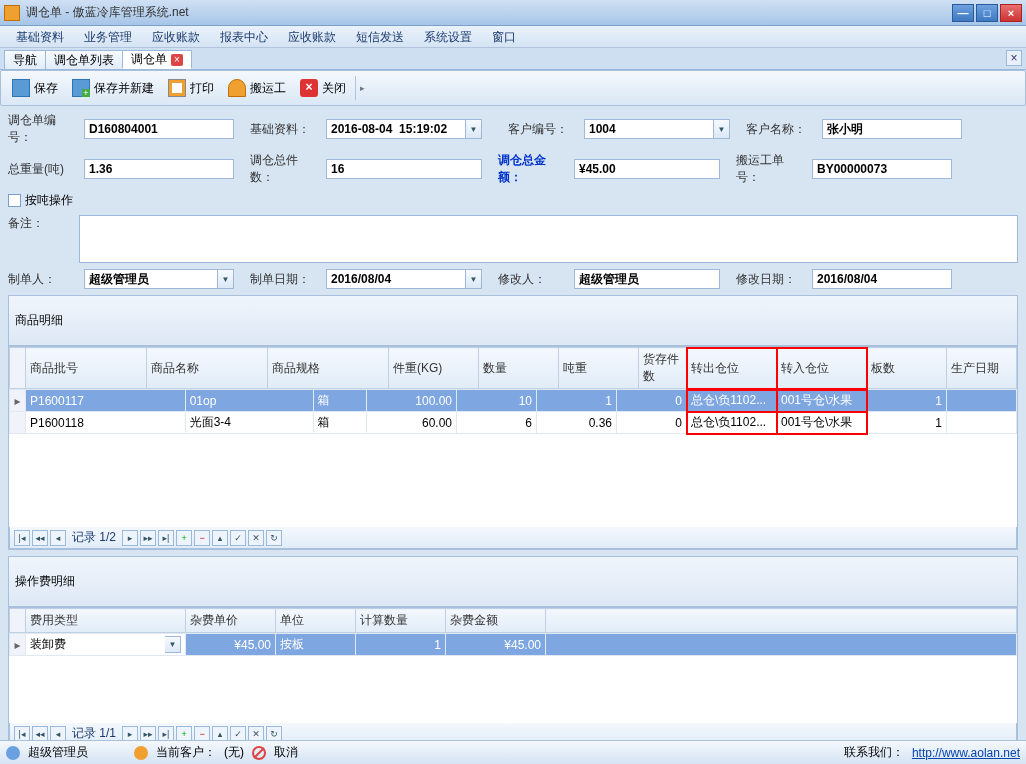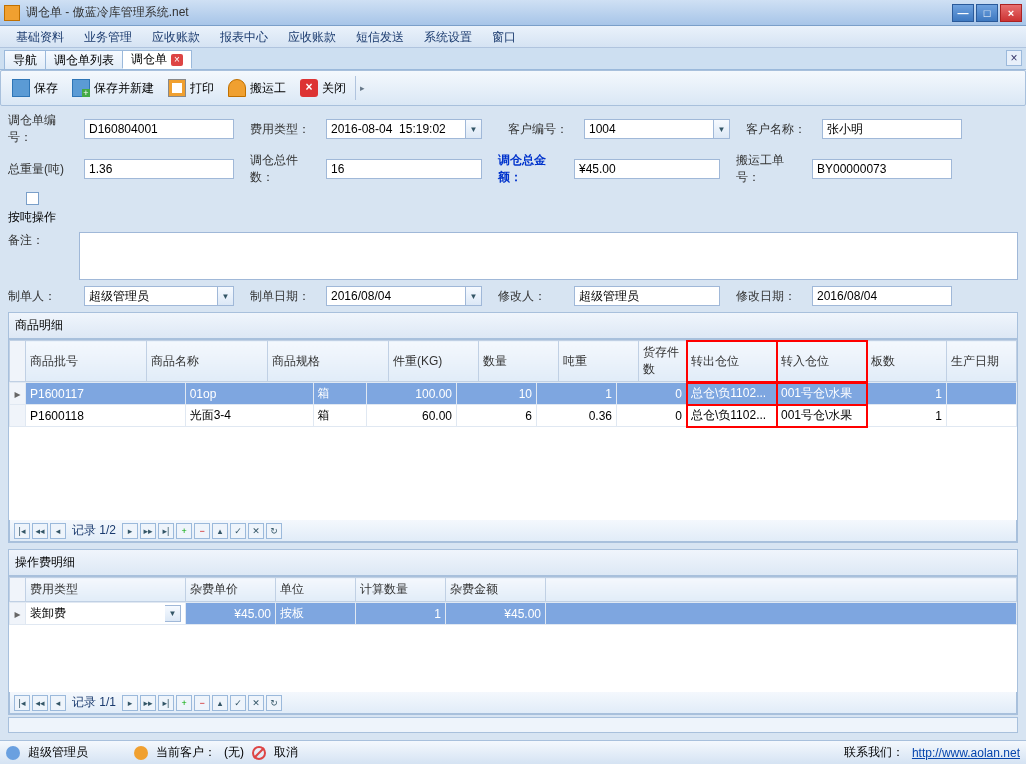--- a/index.html
+++ b/index.html
@@ -33,32 +33,32 @@
 .ico-print { background: #fff; border: 1px solid #888; box-shadow: inset 0 0 0 3px #f0a030; }
 .ico-worker { background: #f0a030; border-radius: 50% 50% 0 0; border: 1px solid #c07000; }
 .ico-close { background: #d33; color: #fff; text-align: center; line-height: 16px; font-weight: bold; border-radius: 3px; }
 .toolbar .sep { width: 1px; height: 24px; background: #b0c4de; margin: 0 2px; }
 .toolbar .chev { width: 8px; font-size: 9px; color: #678; margin-left: 2px; }
 
 
 .content { padding: 0 8px; }
 .form-row { display: flex; align-items: center; margin: 6px 0; gap: 6px; font-size: 12px; }
 .lbl { width: 70px; color: #333; text-align: left; }
-.inp { height: 20px; border: 1px solid #a0b8d8; background: #fff; padding: 0 4px; font-size: 12px; }
+.inp { height: 20px; border: 1px solid #a0b8d8; background: #fff; padding: 0 4px; font-size: 12px; font-weight: bold; }
 .combo { display: flex; }
 .combo .dd { width: 16px; border: 1px solid #a0b8d8; border-left: none; background: linear-gradient(#f6faff,#dce8f6); display: flex; align-items: center; justify-content: center; font-size: 8px; color: #356; cursor: pointer; }
-.chk { display: inline-flex; align-items: center; gap: 4px; flex-direction: column; }
+.chk { display: inline-flex; align-items: center; gap: 4px; }
 .chk .box { width: 13px; height: 13px; border: 1px solid #7a9fc9; background: #fff; }
 .lbl-blue { color: #0033cc; font-weight: bold; }
 
 
 .remark { height: 48px; border: 1px solid #a0b8d8; background: #fff; resize: none; padding: 2px 4px; width: 100%; }
 
 
-.panel-hdr { background: linear-gradient(#f0f5fc,#dde8f5); border: 1px solid #a8c0dc; padding: 4px 6px; margin-top: 6px; font-size: 12px; }
+.panel-hdr { background: linear-gradient(#f0f5fc,#dde8f5); border: 1px solid #a8c0dc; padding: 16px 6px; margin-top: 6px; font-size: 12px; }
 
 
 .grid-wrap { border: 1px solid #a8c0dc; background: #fff; }
 .grid { width: 100%; border-collapse: collapse; font-size: 12px; }
 .grid th { background: linear-gradient(#f4f8fd,#e1ecf8); border: 1px solid #c0d0e4; padding: 3px 4px; text-align: left; font-weight: normal; color: #333; }
 .grid td { border: 1px solid #e0e8f2; padding: 2px 4px; height: 18px; }
 .grid tr.sel td { background: #7ea6e0; color: #fff; }
 .grid .rowind { width: 16px; text-align: center; color: #666; background: #f0f4fa; }
 .grid tr.sel .rowind { background: #f0f4fa; color: #666; }
 .num { text-align: right; }
@@ -143,21 +143,21 @@
     </div>
   <div class="sep"></div>
   <div class="chev">▸</div>
 </div>
 
 <div class="content">
 
   <div class="form-row">
     <span class="lbl">调仓单编号：</span>
     <input class="inp" style="width: 150px;" value="D160804001">
-    <span class="lbl" style="margin-left:10px">费用类型：</span>
+    <span class="lbl" style="margin-left:10px">基础资料：</span>
     <div class="combo">
         <input class="inp" style="width: 140px;" value="2016-08-04  15:19:02">
         <div class="dd">▼</div>
       </div>
     <span class="lbl" style="margin-left:20px">客户编号：</span>
     <div class="combo">
         <input class="inp" style="width: 130px;" value="1004">
         <div class="dd">▼</div>
       </div>
     <span class="lbl" style="margin-left:10px">客户名称：</span>

